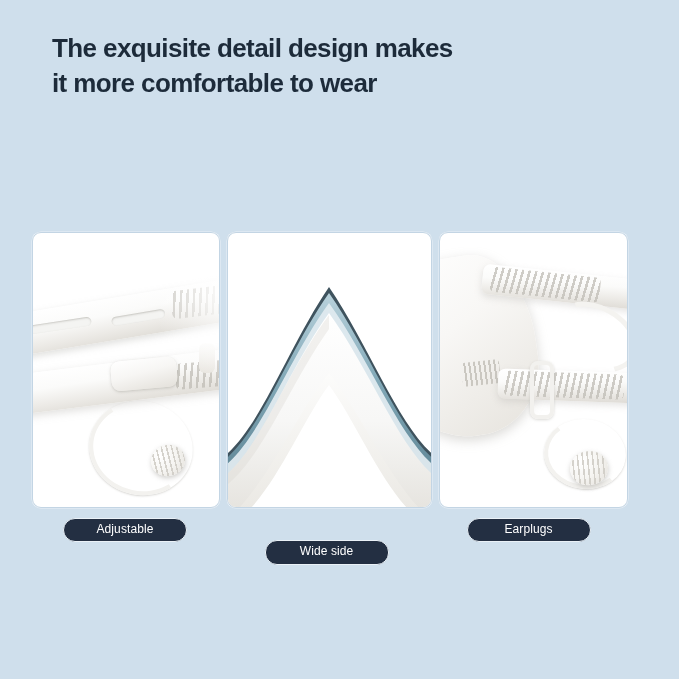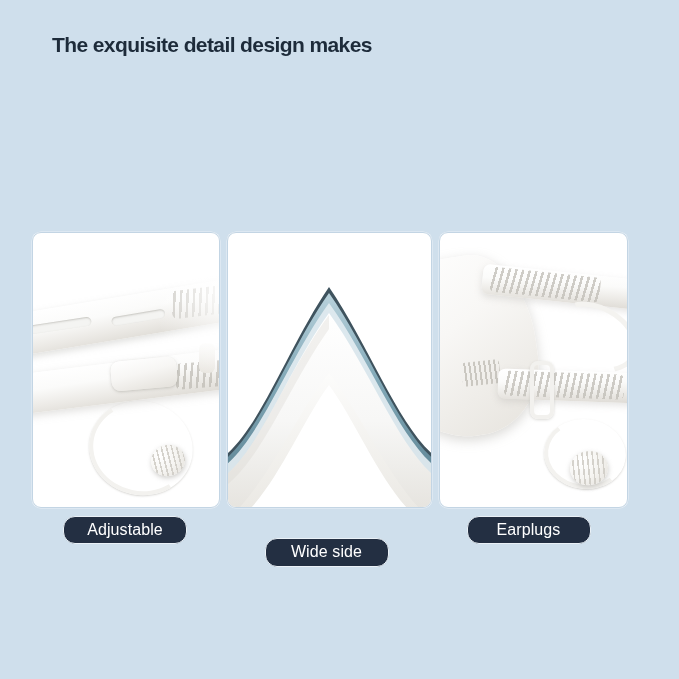--- a/index.html
+++ b/index.html
@@ -15,21 +15,21 @@
     position: relative;
   }
 
   
   .headline {
     position: absolute;
     left: 52px;
     top: 31px;
     width: 600px;
     color: #1d2b3a;
-    font-size: 21px;
+    font-size: 26px;
     font-weight: bold;
     line-height: 1.36;
     letter-spacing: -0.6px;
   }
   .headline .hl-line { display: block; white-space: nowrap; }
 
   
   .panel-row {
     position: absolute;
     left: 32px;
@@ -191,37 +191,38 @@
     display: flex;
     justify-content: center;
     align-items: center;
   }
   .badge-cell.c1 { width: 186px; margin-right: 7px; }
   .badge-cell.c2 { width: 203px; margin-right: 7px; margin-top: 45px; }
   .badge-cell.c3 { width: 187px; align-items: center; }
   .badge {
     background: #232f42;
     color: #ffffff;
-    font-size: 16px;
+    font-size: 12px;
     font-weight: normal;
     letter-spacing: 0.1px;
     padding: 4px 0 5px 0;
     width: 124px;
     text-align: center;
     border-radius: 12px;
     border: 1.5px solid #eaf1f7;
     box-sizing: border-box;
     line-height: 1.1;
   }
 </style>
 </head>
 <body>
 
 <div class="headline">
   <span class="hl-line">The exquisite detail design makes</span>
+  <span class="hl-line">it more comfortable to wear</span>
 </div>
 
 <div class="panel-row">
 
   <div class="panel p1">
     <div class="photo">
       <div class="strap strap-upper">
         <div class="strap-hole a"></div>
         <div class="strap-hole b"></div>
       </div>

